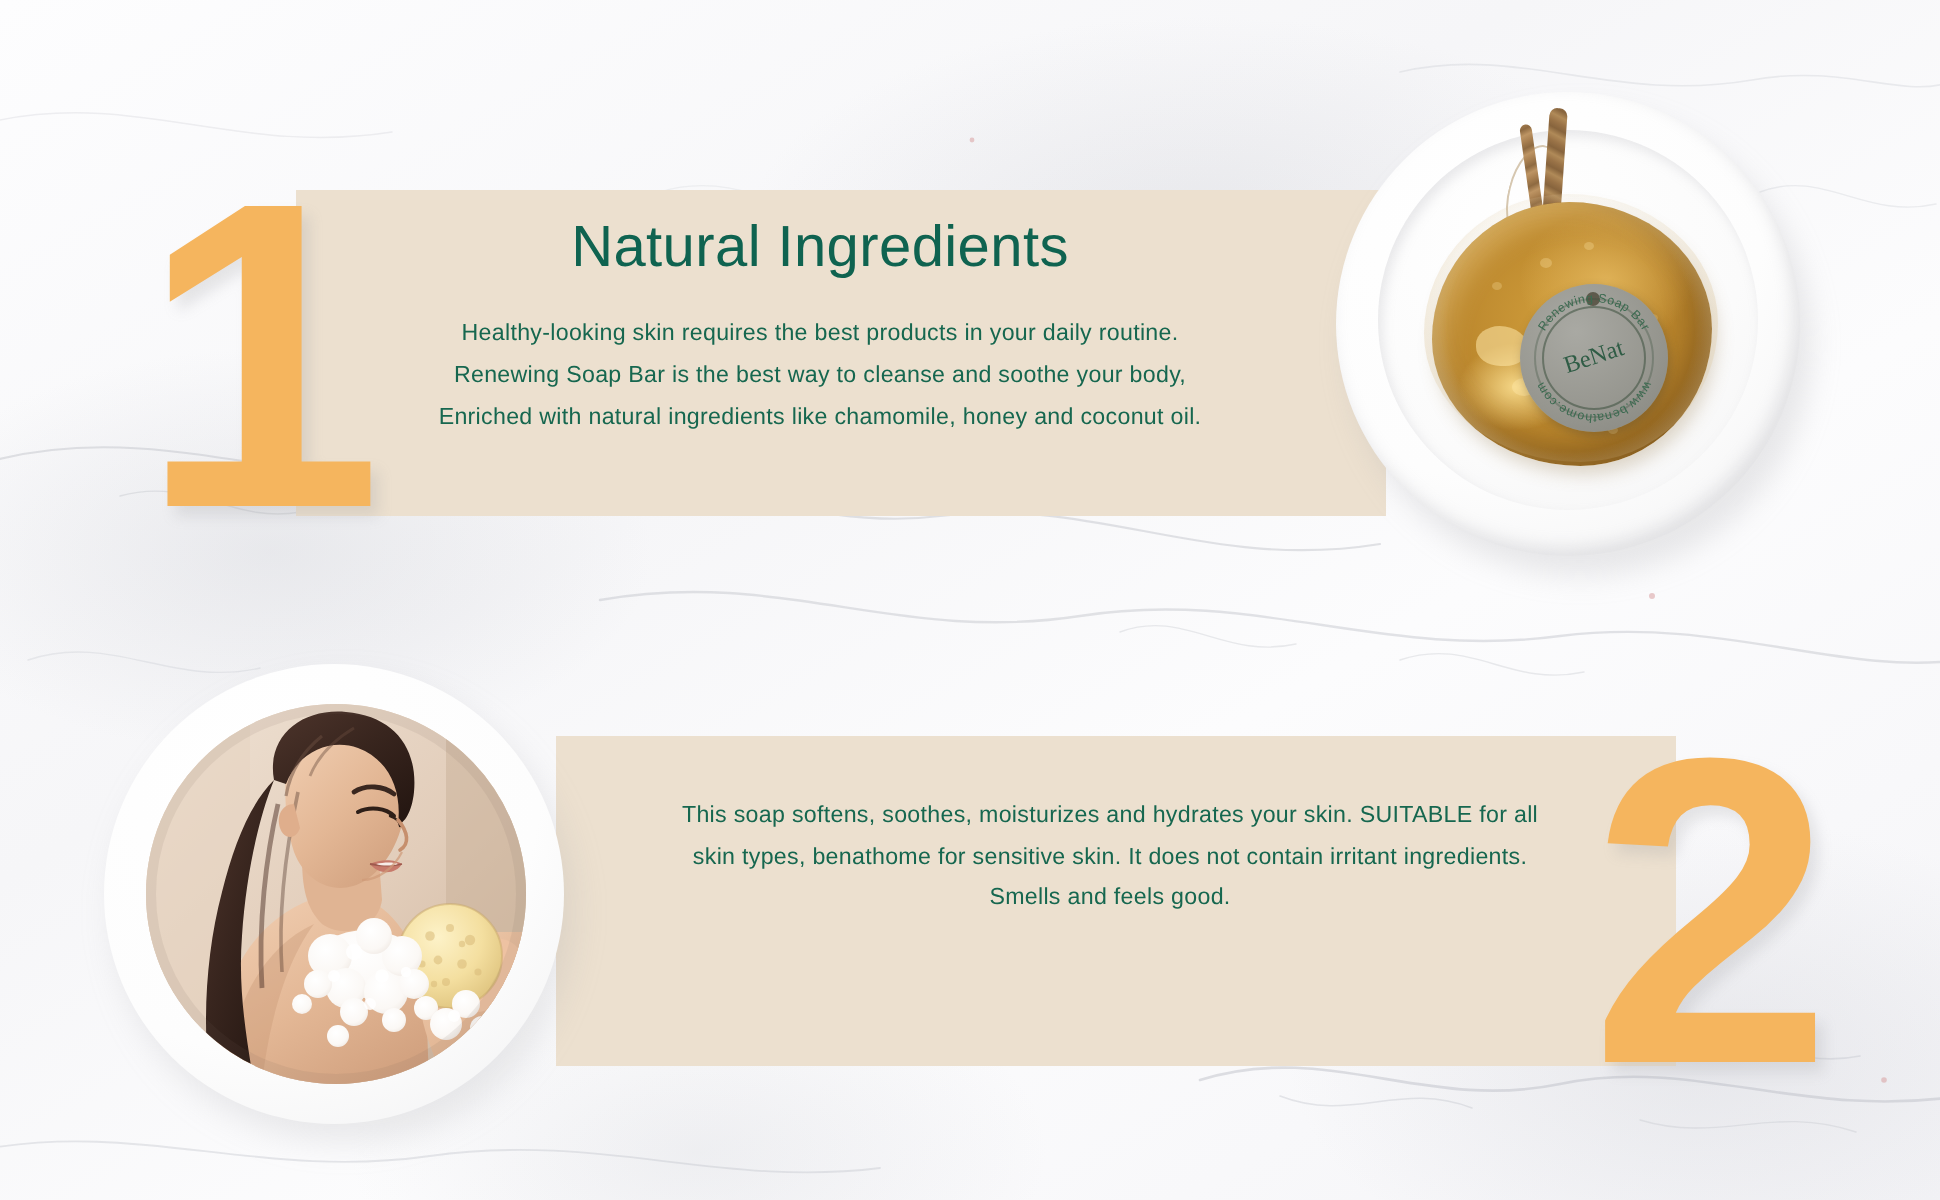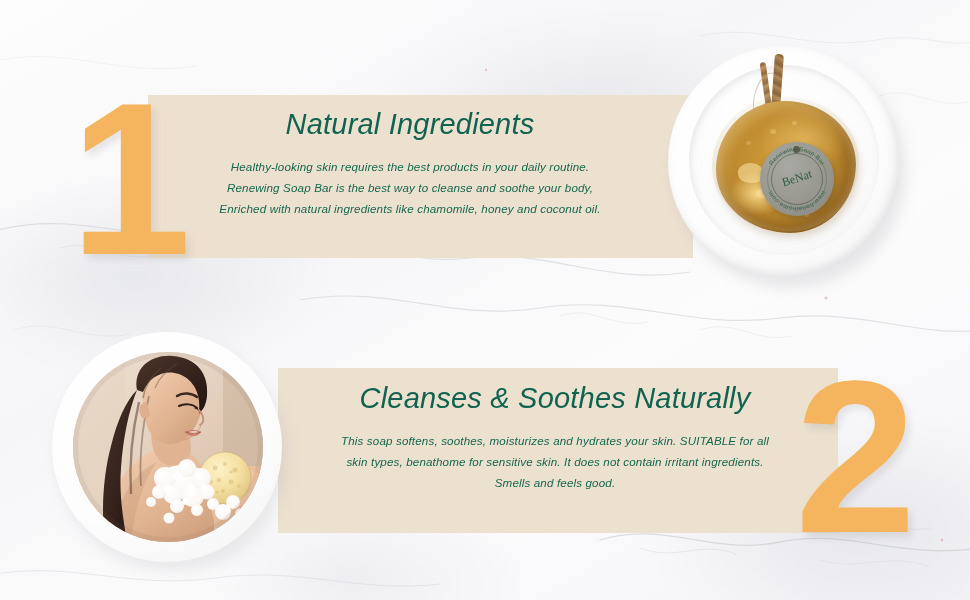--- a/index.html
+++ b/index.html
@@ -87,21 +87,20 @@
     left: 795px;
     top: 348px;
     font-size: 218px;
   }
 
   
   .content {
     position: absolute;
     text-align: center;
     color: #14664f;
-    font-style: italic;
   }
   .content-1 {
     left: 190px;
     top: 108px;
     width: 440px;
   }
   .content-2 {
     left: 320px;
     top: 382px;
     width: 470px;
@@ -410,21 +409,20 @@
       </svg>
       <div class="tag-brand">BeNat</div>
     </div>
   </div>
 
   <div class="panel panel-2"></div>
 
   <div class="numeral numeral-2 nosel">2</div>
 
   <div class="content content-2">
-    <h2 class="heading">Cleanses &amp; Soothes Naturally</h2>
     <p class="body-copy">This soap softens, soothes, moisturizes and hydrates your skin. SUITABLE for all skin types, benathome for sensitive skin. It does not contain irritant ingredients. Smells and feels good.</p>
   </div>
 
   <div class="photo-wrap">
     <div class="photo-shadow"></div>
     <div class="photo-ring"></div>
     <div class="photo-disc">
       <svg width="190" height="190" viewBox="0 0 190 190" xmlns="http://www.w3.org/2000/svg" aria-hidden="true">
         <defs>
           <linearGradient id="bgWall" x1="0" y1="0" x2="1" y2="1">

